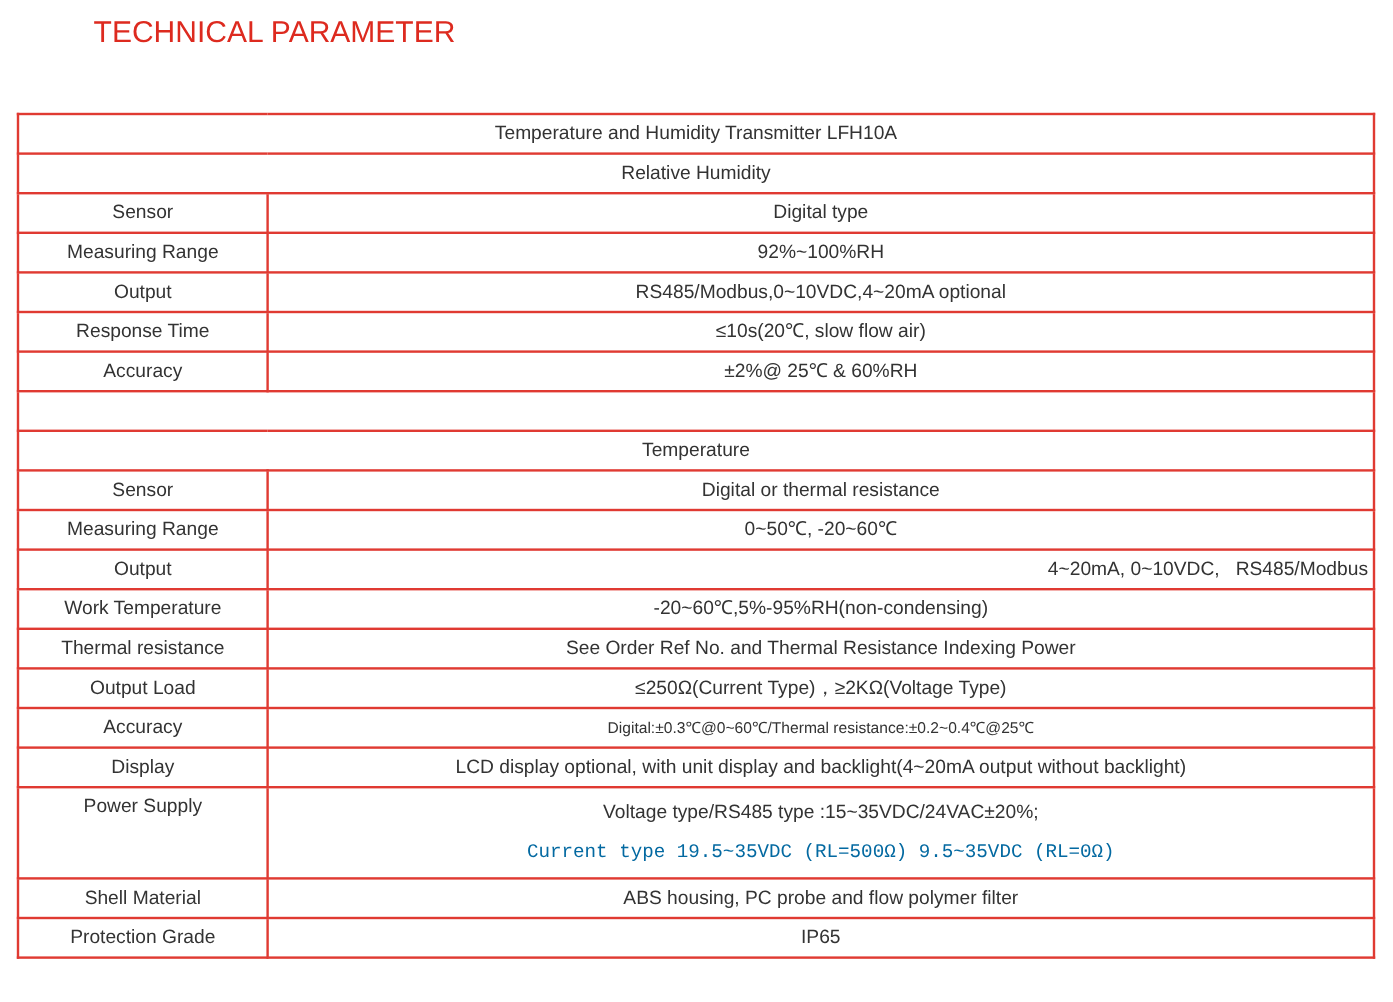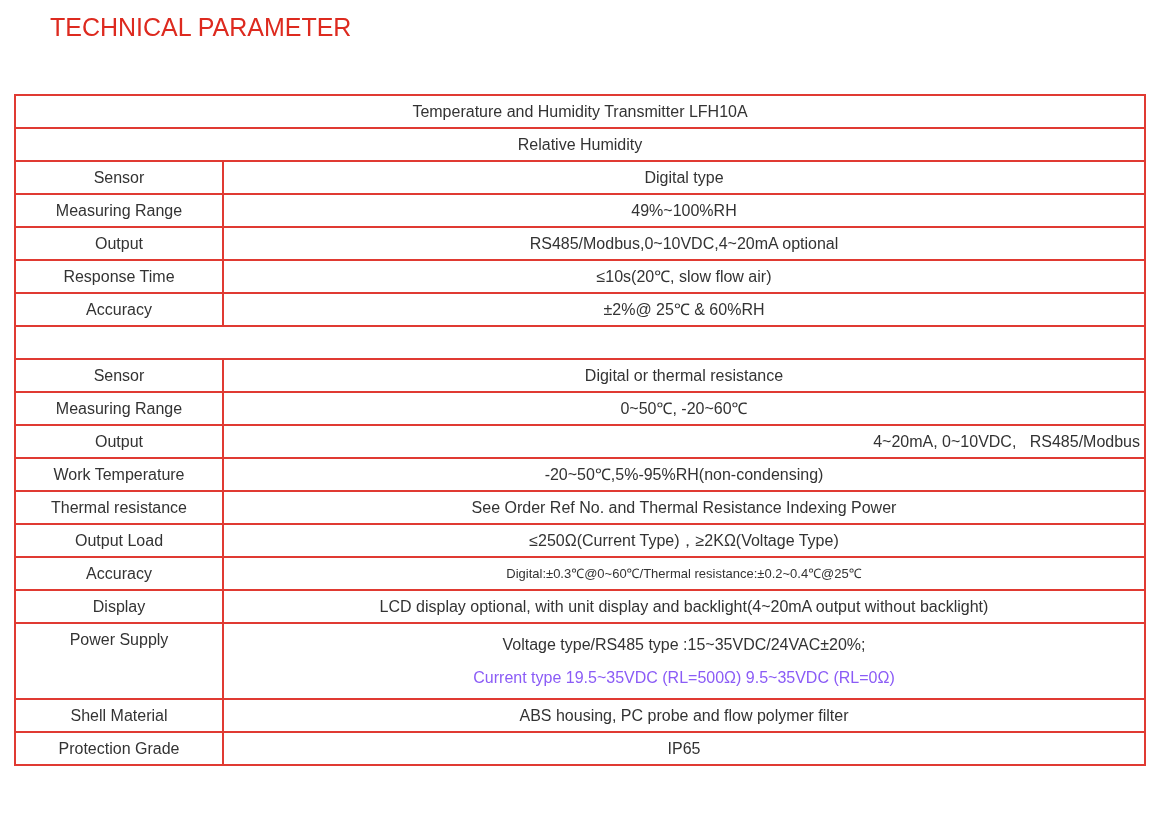--- a/index.html
+++ b/index.html
@@ -10,21 +10,21 @@
   body {
     width: 1161px;
     height: 835px;
     position: relative;
     overflow: hidden;
     font-family: "Liberation Sans", sans-serif;
     color: #333333;
   }
   .page-title {
     position: absolute;
-    left: 50px;
+    left: 78px;
     top: 11px;
     margin: 0;
     font-size: 25px;
     font-weight: normal;
     color: #dd2a1f;
     letter-spacing: 0;
     line-height: 32px;
   }
   table.spec {
     position: absolute;
@@ -43,21 +43,21 @@
     padding: 0 4px;
     color: #333333;
     line-height: 20px;
   }
   table.spec col.c1 { width: 208px; }
   table.spec col.c2 { width: 922px; }
   td.small { font-size: 13px; }
   td.top { vertical-align: top !important; padding-top: 6px !important; }
   td.multi { padding: 4px 4px !important; }
   .line { display: block; height: 33px; line-height: 33px; }
-  .line.gray { color: #8b5cf6; }
+  .line.gray { color: #0369a1; font-family: Liberation Mono, monospace; }
 </style>
 </head>
 <body>
 
 <h1 class="page-title">TECHNICAL PARAMETER</h1>
 
 <table class="spec">
   <colgroup>
       <col class="c1">
       <col class="c2">
@@ -68,52 +68,55 @@
     </tr>
     <tr>
       <td colspan="2">Relative Humidity</td>
     </tr>
     <tr>
       <td>Sensor</td>
       <td>Digital type</td>
     </tr>
     <tr>
       <td>Measuring Range</td>
-      <td>49%~100%RH</td>
+      <td>92%~100%RH</td>
     </tr>
     <tr>
       <td>Output</td>
       <td>RS485/Modbus,0~10VDC,4~20mA optional</td>
     </tr>
     <tr>
       <td>Response Time</td>
       <td>≤10s(20℃, slow flow air)</td>
     </tr>
     <tr>
       <td>Accuracy</td>
       <td>±2%@ 25℃ &amp; 60%RH</td>
     </tr>
     <tr>
       <td colspan="2"></td>
     </tr>
     <tr>
+      <td colspan="2">Temperature</td>
+    </tr>
+    <tr>
       <td>Sensor</td>
       <td>Digital or thermal resistance</td>
     </tr>
     <tr>
       <td>Measuring Range</td>
       <td>0~50℃, -20~60℃</td>
     </tr>
     <tr>
       <td>Output</td>
       <td style="white-space:pre;text-align:right;">4~20mA, 0~10VDC,   RS485/Modbus</td>
     </tr>
     <tr>
       <td>Work Temperature</td>
-      <td>-20~50℃,5%-95%RH(non-condensing)</td>
+      <td>-20~60℃,5%-95%RH(non-condensing)</td>
     </tr>
     <tr>
       <td>Thermal resistance</td>
       <td>See Order Ref No. and Thermal Resistance Indexing Power</td>
     </tr>
     <tr>
       <td>Output Load</td>
       <td>≤250Ω(Current Type)，≥2KΩ(Voltage Type)</td>
     </tr>
     <tr>

